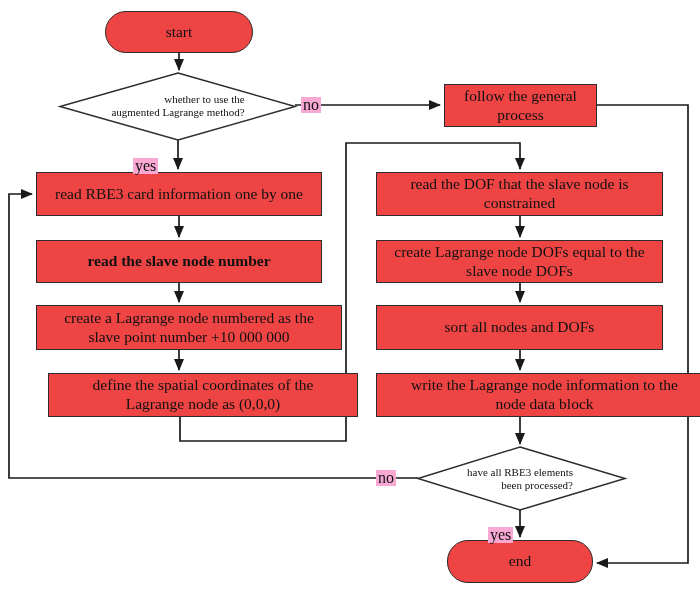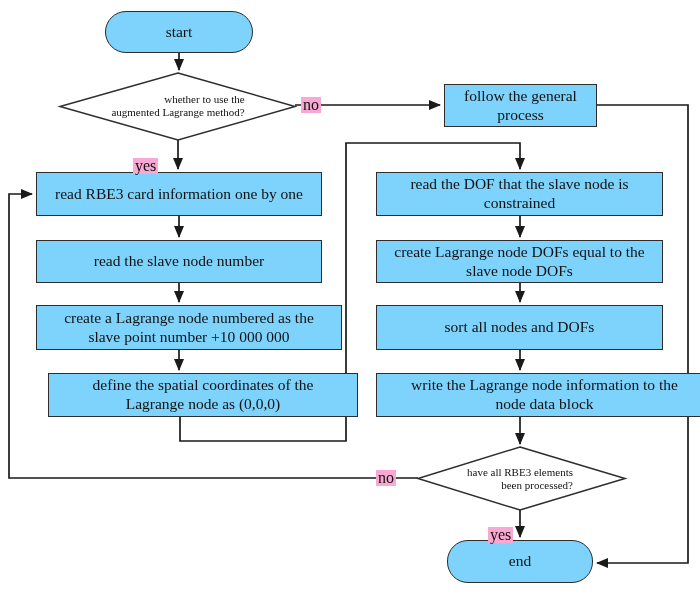--- a/index.html
+++ b/index.html
@@ -20,21 +20,21 @@
     position: absolute;
     left: 0;
     top: 0;
     width: 700px;
     height: 596px;
   }
   .node {
     position: absolute;
     box-sizing: border-box;
     border: 1.5px solid #2d2d2d;
-    background: #7dd3fc;
+    background: #ef4444;
     display: flex;
     align-items: center;
     justify-content: center;
     text-align: center;
     white-space: pre-line;
     font-size: 15.5px;
     line-height: 1.22;
     padding: 2px 6px;
   }
   .terminator {
@@ -103,21 +103,21 @@
 augmented Lagrange method?</div>
 
   <div class="diamond-label" style="left:405px; top:448px; width:230px; height:61px;">have all RBE3 elements
 been processed?</div>
 
   <div class="node" style="left:444px; top:84px; width:153px; height:43px;">follow the general
 process</div>
 
   <div class="node" style="left:36px; top:172px; width:286px; height:44px;">read RBE3 card information one by one</div>
 
-  <div class="node" style="left:36px; top:240px; width:286px; height:43px;">read the slave node number</div>
+  <div class="node" style="left:36px; top:240px; width:286px; height:43px;font-weight:bold;">read the slave node number</div>
 
   <div class="node" style="left:36px; top:305px; width:306px; height:45px;">create a Lagrange node numbered as the
 slave point number +10 000 000</div>
 
   <div class="node" style="left:48px; top:373px; width:310px; height:44px;">define the spatial coordinates of the
 Lagrange node as (0,0,0)</div>
 
   <div class="node" style="left:376px; top:172px; width:287px; height:44px;">read the DOF that the slave node is
 constrained</div>
 

